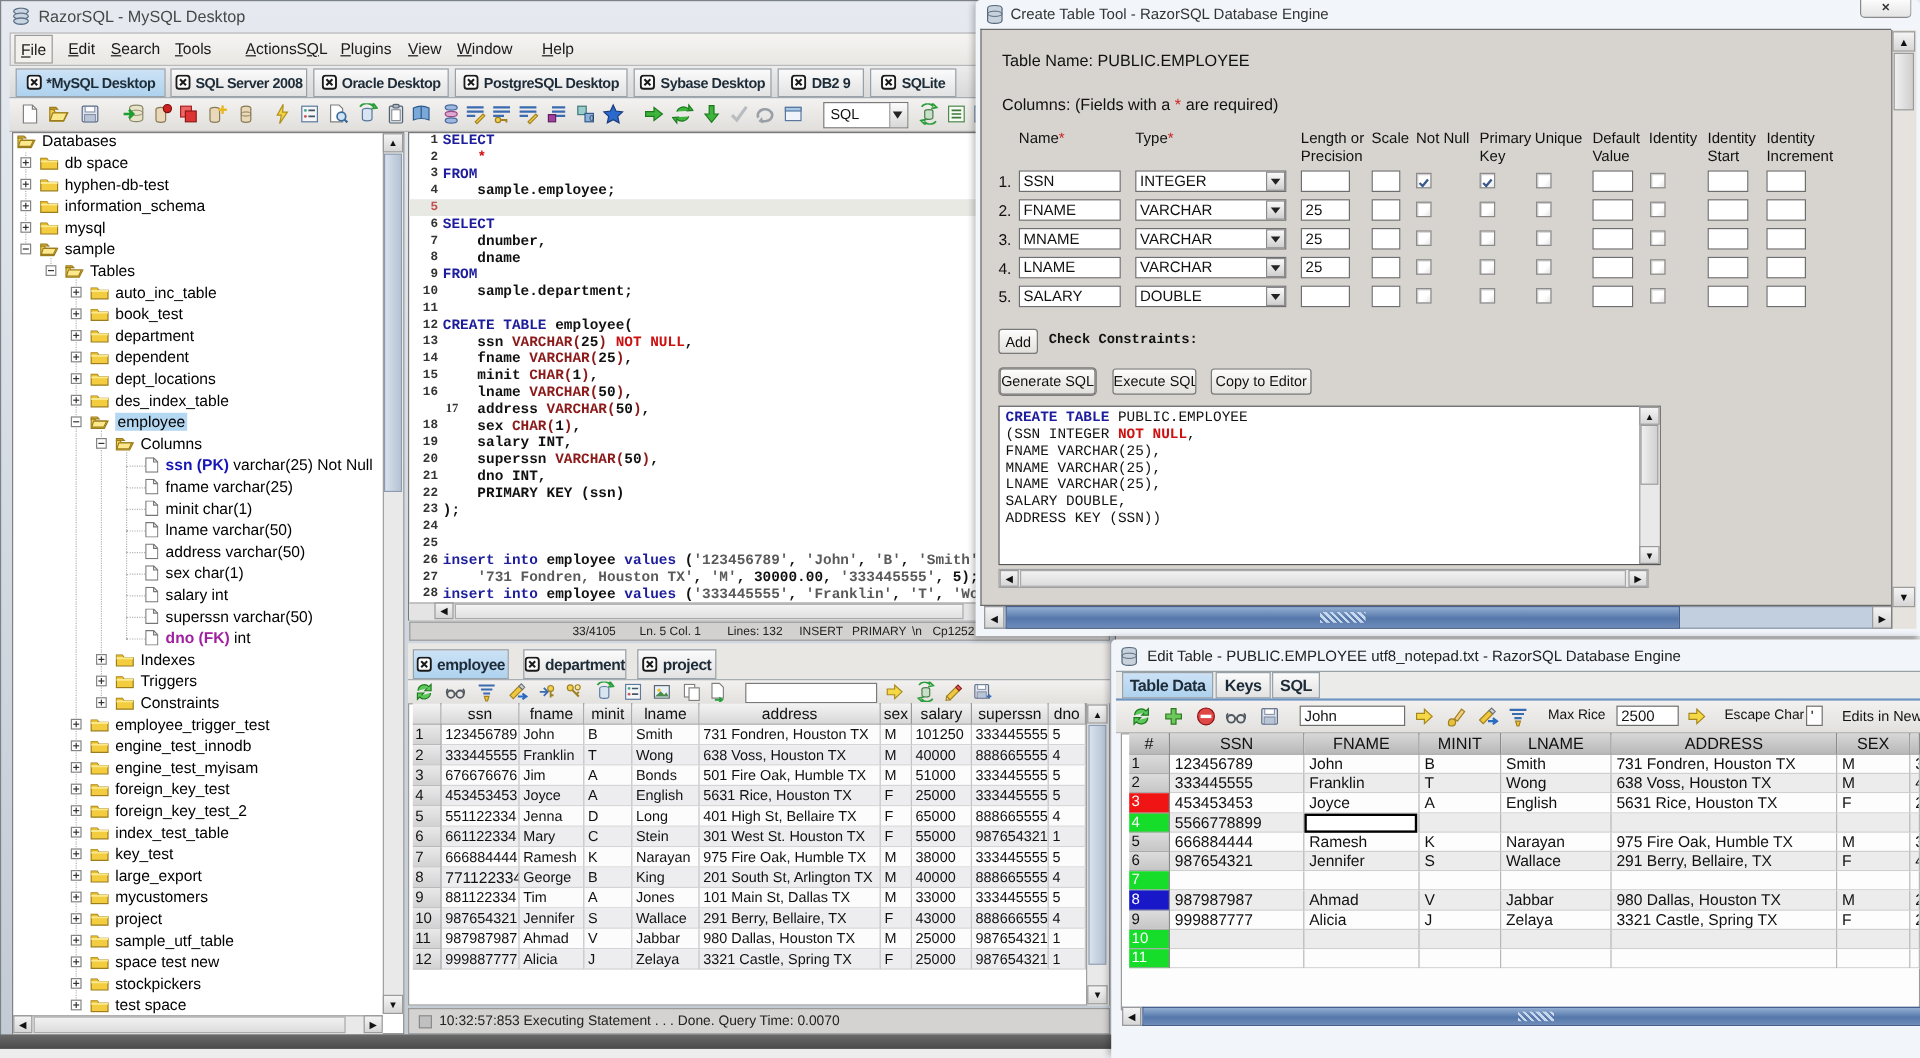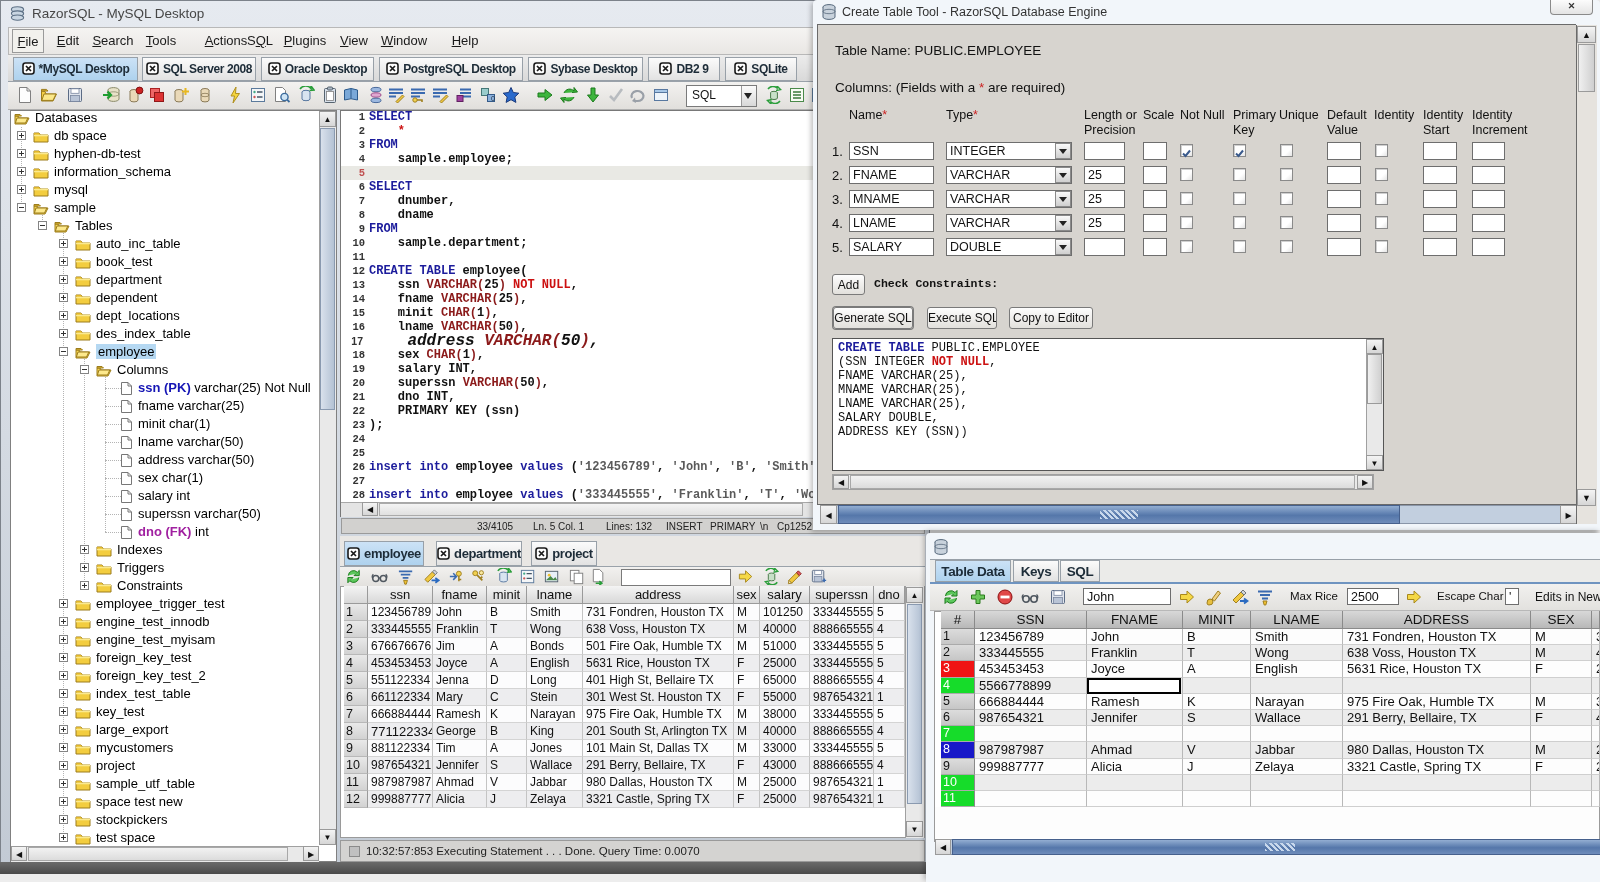--- a/index.html
+++ b/index.html
@@ -743,39 +743,40 @@
 <div class="abs" style="left:341px;top:264px;width:24px;text-align:right;font-family:'Liberation Mono',monospace;font-size:10.5px;font-weight:bold;line-height:14px;color:#333333;">12</div>
 <pre class="abs" style="left:369px;top:264px;font-family:'Liberation Mono',monospace;font-size:12px;font-weight:bold;line-height:14px;color:#111;"><kw>CREATE TABLE</kw> employee(</pre>
 <div class="abs" style="left:341px;top:278px;width:24px;text-align:right;font-family:'Liberation Mono',monospace;font-size:10.5px;font-weight:bold;line-height:14px;color:#333333;">13</div>
 <pre class="abs" style="left:369px;top:278px;font-family:'Liberation Mono',monospace;font-size:12px;font-weight:bold;line-height:14px;color:#111;">    ssn <tkw>VARCHAR(</tkw>25<tkw>)</tkw> <rkw>NOT NULL</rkw>,</pre>
 <div class="abs" style="left:341px;top:292px;width:24px;text-align:right;font-family:'Liberation Mono',monospace;font-size:10.5px;font-weight:bold;line-height:14px;color:#333333;">14</div>
 <pre class="abs" style="left:369px;top:292px;font-family:'Liberation Mono',monospace;font-size:12px;font-weight:bold;line-height:14px;color:#111;">    fname <tkw>VARCHAR(</tkw>25<tkw>)</tkw>,</pre>
 <div class="abs" style="left:341px;top:306px;width:24px;text-align:right;font-family:'Liberation Mono',monospace;font-size:10.5px;font-weight:bold;line-height:14px;color:#333333;">15</div>
 <pre class="abs" style="left:369px;top:306px;font-family:'Liberation Mono',monospace;font-size:12px;font-weight:bold;line-height:14px;color:#111;">    minit <tkw>CHAR(</tkw>1<tkw>)</tkw>,</pre>
 <div class="abs" style="left:341px;top:320px;width:24px;text-align:right;font-family:'Liberation Mono',monospace;font-size:10.5px;font-weight:bold;line-height:14px;color:#333333;">16</div>
 <pre class="abs" style="left:369px;top:320px;font-family:'Liberation Mono',monospace;font-size:12px;font-weight:bold;line-height:14px;color:#111;">    lname <tkw>VARCHAR(</tkw>50<tkw>)</tkw>,</pre>
-<div class="abs" style="left:339px;top:334px;width:24px;text-align:right;font-family:Liberation Sans, sans-serif;font-size:10.5px;font-weight:bold;line-height:14px;color:#333333;">17</div>
-<pre class="abs" style="left:369px;top:334px;font-family:'Liberation Mono',monospace;font-size:16px;font-weight:bold;line-height:14px;color:#111;font-style:italic;">    address <tkw>VARCHAR(</tkw>50<tkw>)</tkw>,</pre>
+<div class="abs" style="left:358px;top:334px;width:24px;text-align:right;font-family:Liberation Serif, serif;font-size:10.5px;font-weight:bold;line-height:14px;color:#333333;">17</div>
+<pre class="abs" style="left:369px;top:334px;font-family:'Liberation Mono',monospace;font-size:12px;font-weight:bold;line-height:14px;color:#111;">    address <tkw>VARCHAR(</tkw>50<tkw>)</tkw>,</pre>
 <div class="abs" style="left:341px;top:348px;width:24px;text-align:right;font-family:'Liberation Mono',monospace;font-size:10.5px;font-weight:bold;line-height:14px;color:#333333;">18</div>
 <pre class="abs" style="left:369px;top:348px;font-family:'Liberation Mono',monospace;font-size:12px;font-weight:bold;line-height:14px;color:#111;">    sex <tkw>CHAR(</tkw>1<tkw>)</tkw>,</pre>
 <div class="abs" style="left:341px;top:362px;width:24px;text-align:right;font-family:'Liberation Mono',monospace;font-size:10.5px;font-weight:bold;line-height:14px;color:#333333;">19</div>
 <pre class="abs" style="left:369px;top:362px;font-family:'Liberation Mono',monospace;font-size:12px;font-weight:bold;line-height:14px;color:#111;">    salary INT,</pre>
 <div class="abs" style="left:341px;top:376px;width:24px;text-align:right;font-family:'Liberation Mono',monospace;font-size:10.5px;font-weight:bold;line-height:14px;color:#333333;">20</div>
 <pre class="abs" style="left:369px;top:376px;font-family:'Liberation Mono',monospace;font-size:12px;font-weight:bold;line-height:14px;color:#111;">    superssn <tkw>VARCHAR(</tkw>50<tkw>)</tkw>,</pre>
 <div class="abs" style="left:341px;top:390px;width:24px;text-align:right;font-family:'Liberation Mono',monospace;font-size:10.5px;font-weight:bold;line-height:14px;color:#333333;">21</div>
 <pre class="abs" style="left:369px;top:390px;font-family:'Liberation Mono',monospace;font-size:12px;font-weight:bold;line-height:14px;color:#111;">    dno INT,</pre>
 <div class="abs" style="left:341px;top:404px;width:24px;text-align:right;font-family:'Liberation Mono',monospace;font-size:10.5px;font-weight:bold;line-height:14px;color:#333333;">22</div>
 <pre class="abs" style="left:369px;top:404px;font-family:'Liberation Mono',monospace;font-size:12px;font-weight:bold;line-height:14px;color:#111;">    PRIMARY KEY (ssn)</pre>
 <div class="abs" style="left:341px;top:418px;width:24px;text-align:right;font-family:'Liberation Mono',monospace;font-size:10.5px;font-weight:bold;line-height:14px;color:#333333;">23</div>
 <pre class="abs" style="left:369px;top:418px;font-family:'Liberation Mono',monospace;font-size:12px;font-weight:bold;line-height:14px;color:#111;">);</pre>
 <div class="abs" style="left:341px;top:432px;width:24px;text-align:right;font-family:'Liberation Mono',monospace;font-size:10.5px;font-weight:bold;line-height:14px;color:#333333;">24</div>
 <div class="abs" style="left:341px;top:446px;width:24px;text-align:right;font-family:'Liberation Mono',monospace;font-size:10.5px;font-weight:bold;line-height:14px;color:#333333;">25</div>
 <div class="abs" style="left:341px;top:460px;width:24px;text-align:right;font-family:'Liberation Mono',monospace;font-size:10.5px;font-weight:bold;line-height:14px;color:#333333;">26</div>
 <pre class="abs" style="left:369px;top:460px;font-family:'Liberation Mono',monospace;font-size:12px;font-weight:bold;line-height:14px;color:#111;"><kw>insert into</kw> employee <kw>values</kw> (<str>'123456789'</str>, <str>'John'</str>, <str>'B'</str>, <str>'Smith'</str>,</pre>
 <div class="abs" style="left:341px;top:474px;width:24px;text-align:right;font-family:'Liberation Mono',monospace;font-size:10.5px;font-weight:bold;line-height:14px;color:#333333;">27</div>
+<pre class="abs" style="left:369px;top:474px;font-family:'Liberation Mono',monospace;font-size:12px;font-weight:bold;line-height:14px;color:#111;">    <str>'731 Fondren, Houston TX'</str>, <str>'M'</str>, 30000.00, <str>'333445555'</str>, 5);</pre>
 <div class="abs" style="left:341px;top:488px;width:24px;text-align:right;font-family:'Liberation Mono',monospace;font-size:10.5px;font-weight:bold;line-height:14px;color:#333333;">28</div>
 <pre class="abs" style="left:369px;top:488px;font-family:'Liberation Mono',monospace;font-size:12px;font-weight:bold;line-height:14px;color:#111;"><kw>insert into</kw> employee <kw>values</kw> (<str>'333445555'</str>, <str>'Franklin'</str>, <str>'T'</str>, <str>'Wong</str></pre>
 <div class="abs" style="left:341px;top:502px;width:584px;height:15px;background:#e4e4e4;border-top:1px solid #a8a8a8;"></div>
 <div class="arrbox" style="left:362px;top:502px;width:16px;height:14px;font-size:8px;line-height:14px;">◀</div>
 <div class="abs" style="left:379px;top:503px;width:424px;height:13px;background:linear-gradient(#f4f4f4,#e0e0e0);border:1px solid #aaa;"></div>
 <div class="abs" style="left:341px;top:518px;width:584px;height:16px;background:#d2d1cf;border:1px solid #9a9a9a;"></div>
 <div class="abs" style="left:477px;top:521px;font-size:10px;color:#222;white-space:nowrap;">33/4105</div>
 <div class="abs" style="left:533px;top:521px;font-size:10px;color:#222;white-space:nowrap;">Ln. 5 Col. 1</div>
 <div class="abs" style="left:606px;top:521px;font-size:10px;color:#222;white-space:nowrap;">Lines: 132</div>
 <div class="abs" style="left:666px;top:521px;font-size:10px;color:#222;white-space:nowrap;">INSERT</div>
@@ -1157,20 +1158,21 @@
 <div class="arrbox" style="left:764px;top:26px;width:19px;height:17px;font-size:9px;line-height:17px;">▲</div>
 <div class="arrbox" style="left:764px;top:489px;width:19px;height:17px;font-size:9px;line-height:17px;">▼</div>
 <div class="abs" style="left:765px;top:44px;width:17px;height:48px;background:linear-gradient(90deg,#f0f0f0,#cfcfcf);border:1px solid #9a9a9a;"></div>
 </div>
 <div class="abs" id="etw" style="left:926px;top:533px;width:674px;height:349px;background:#f2f6fa;border-radius:4px 0 0 0;box-shadow:-2px -2px 5px rgba(0,0,0,0.25);">
 <div class="abs" style="left:8px;top:6px;width:15px;height:16px;"><svg width="14" height="16" viewBox="0 0 14 16">
         <ellipse cx="7.0" cy="3" rx="6.0" ry="2.4" fill="#c8d2dc" stroke="#55677a"></ellipse>
         <path d="M1 3 L1 13 A 6.0 2.4 0 0 0 13 13 L13 3" fill="#c8d2dc" stroke="#55677a"></path>
         <ellipse cx="7.0" cy="7.5" rx="6.0" ry="2.2" fill="none" stroke="#55677a" stroke-width="0.8"></ellipse>
       </svg></div>
+<div class="abs" style="left:30px;top:7px;font-size:12.5px;color:#222;white-space:nowrap;">Edit Table - PUBLIC.EMPLOYEE utf8_notepad.txt - RazorSQL Database Engine</div>
 <div class="abs" style="left:4px;top:26px;width:670px;height:23px;background:#ebebe9;border-top:1px solid #98a0a8;"></div>
 <div class="tab sel" style="left:9px;top:27px;width:76px;height:22px;line-height:21px;text-align:center;font-size:13.5px;">Table Data</div>
 <div class="tab" style="left:87px;top:27px;width:46px;height:22px;line-height:21px;text-align:center;font-size:13.5px;">Keys</div>
 <div class="tab" style="left:134px;top:27px;width:40px;height:22px;line-height:21px;text-align:center;font-size:13.5px;">SQL</div>
 <div class="abs" style="left:4px;top:49px;width:670px;height:2px;background:#6f94c0;"></div>
 <div class="abs" style="left:4px;top:51px;width:670px;height:27px;background:linear-gradient(#f2f1ef,#e2e1de);border-bottom:1px solid #b8b8b8;"></div>
 <span class="ic" style="left:16px;top:55px;"><svg width="18" height="18" viewBox="0 0 18 18">
         <path d="M3.5 8 A5.5 5.5 0 0 1 13 4.5 L15 2.5 L15 8 L9.5 8 L11.5 6" fill="#5cc85c" stroke="#1c7a1c" stroke-width="1"></path>
         <path d="M14.5 10 A5.5 5.5 0 0 1 5 13.5 L3 15.5 L3 10 L8.5 10 L6.5 12" fill="#5cc85c" stroke="#1c7a1c" stroke-width="1"></path>
       </svg></span>

